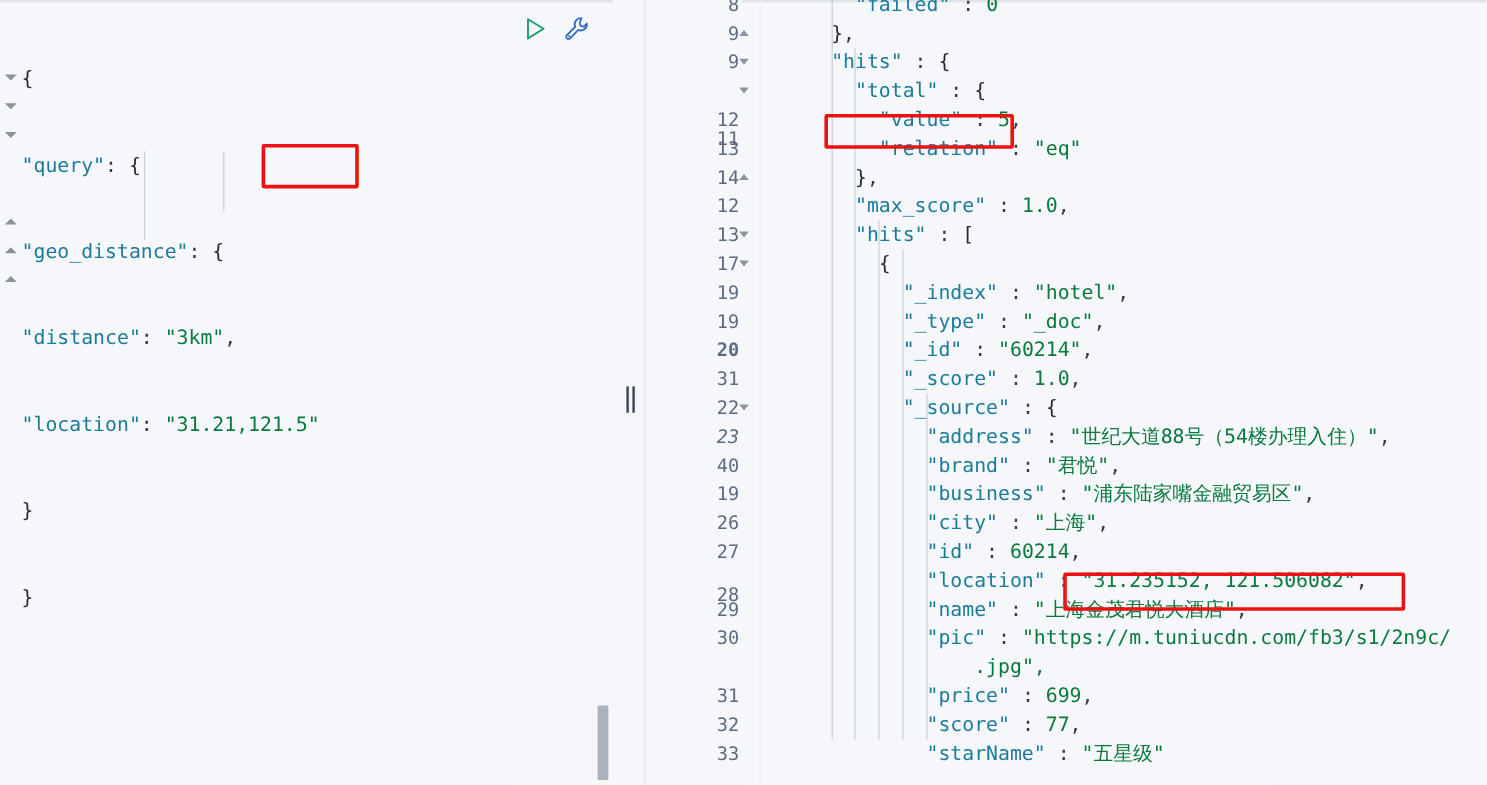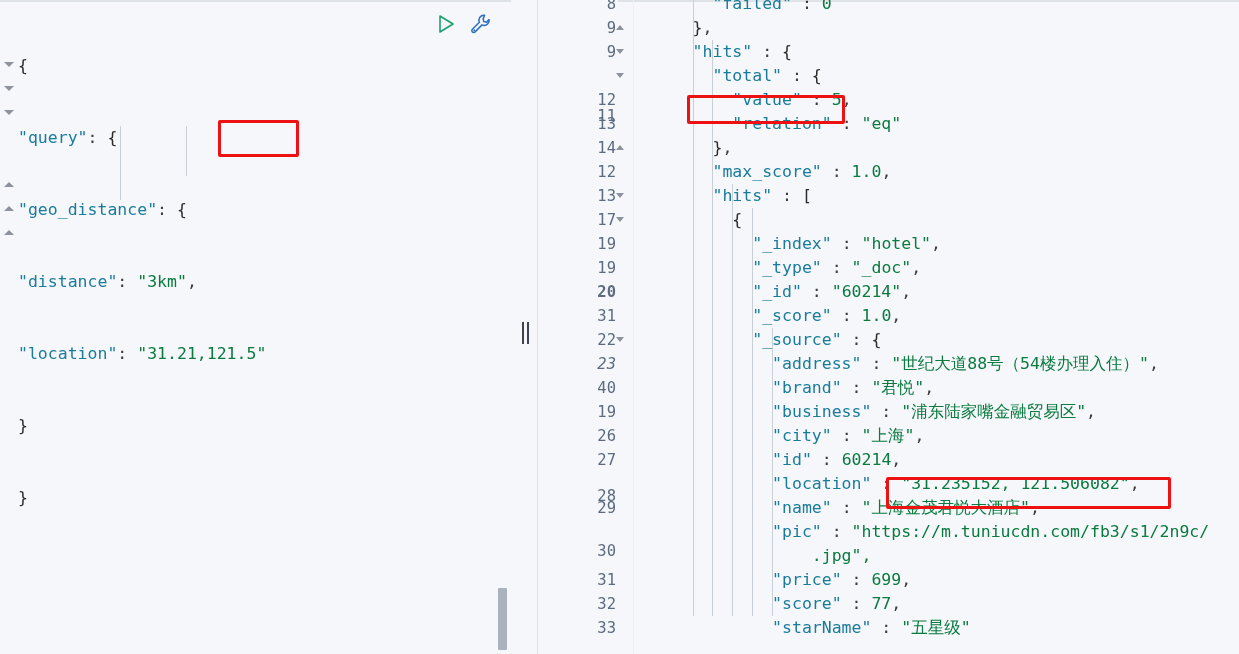--- a/index.html
+++ b/index.html
@@ -247,21 +247,21 @@
         <div class="rline-num" style="top: 280px; left: 0px; width: 78px; font-weight: bold;">20</div>
         <div class="rline-num" style="top: 304px; left: 0px; width: 78px;">31</div>
         <div class="rline-num" style="top: 328px; left: 0px; width: 78px;">22</div>
         <div class="rline-num" style="top: 352px; left: 0px; width: 78px; font-style: italic;">23</div>
         <div class="rline-num" style="top: 376px; left: 0px; width: 78px;">40</div>
         <div class="rline-num" style="top: 400px; left: 0px; width: 78px;">19</div>
         <div class="rline-num" style="top: 424px; left: 0px; width: 78px;">26</div>
         <div class="rline-num" style="top: 448px; left: 0px; width: 78px;">27</div>
         <div class="rline-num" style="top: 472px; left: 0px; width: 78px; margin-top: 12px;">28</div>
         <div class="rline-num" style="top: 496px; left: 0px; width: 78px;">29</div>
-        <div class="rline-num" style="top: 539px; left: 0px; width: 78px; text-align: right;">30</div>
+        <div class="rline-num" style="top: 520px; left: 0px; width: 78px; text-align: right;">30</div>
         <div class="rline-num" style="top: 568px; left: 0px; width: 78px;">31</div>
         <div class="rline-num" style="top: 592px; left: 0px; width: 78px;">32</div>
         <div class="rline-num" style="top: 616px; left: 0px; width: 78px;">33</div>
       </div>
     <div id="right-folds">
         <div class="rfold up" style="top: 25px;"></div>
         <div class="rfold down" style="top: 49px;"></div>
         <div class="rfold down" style="top: 73px;"></div>
         <div class="rfold up" style="top: 145px;"></div>
         <div class="rfold down" style="top: 193px;"></div>

